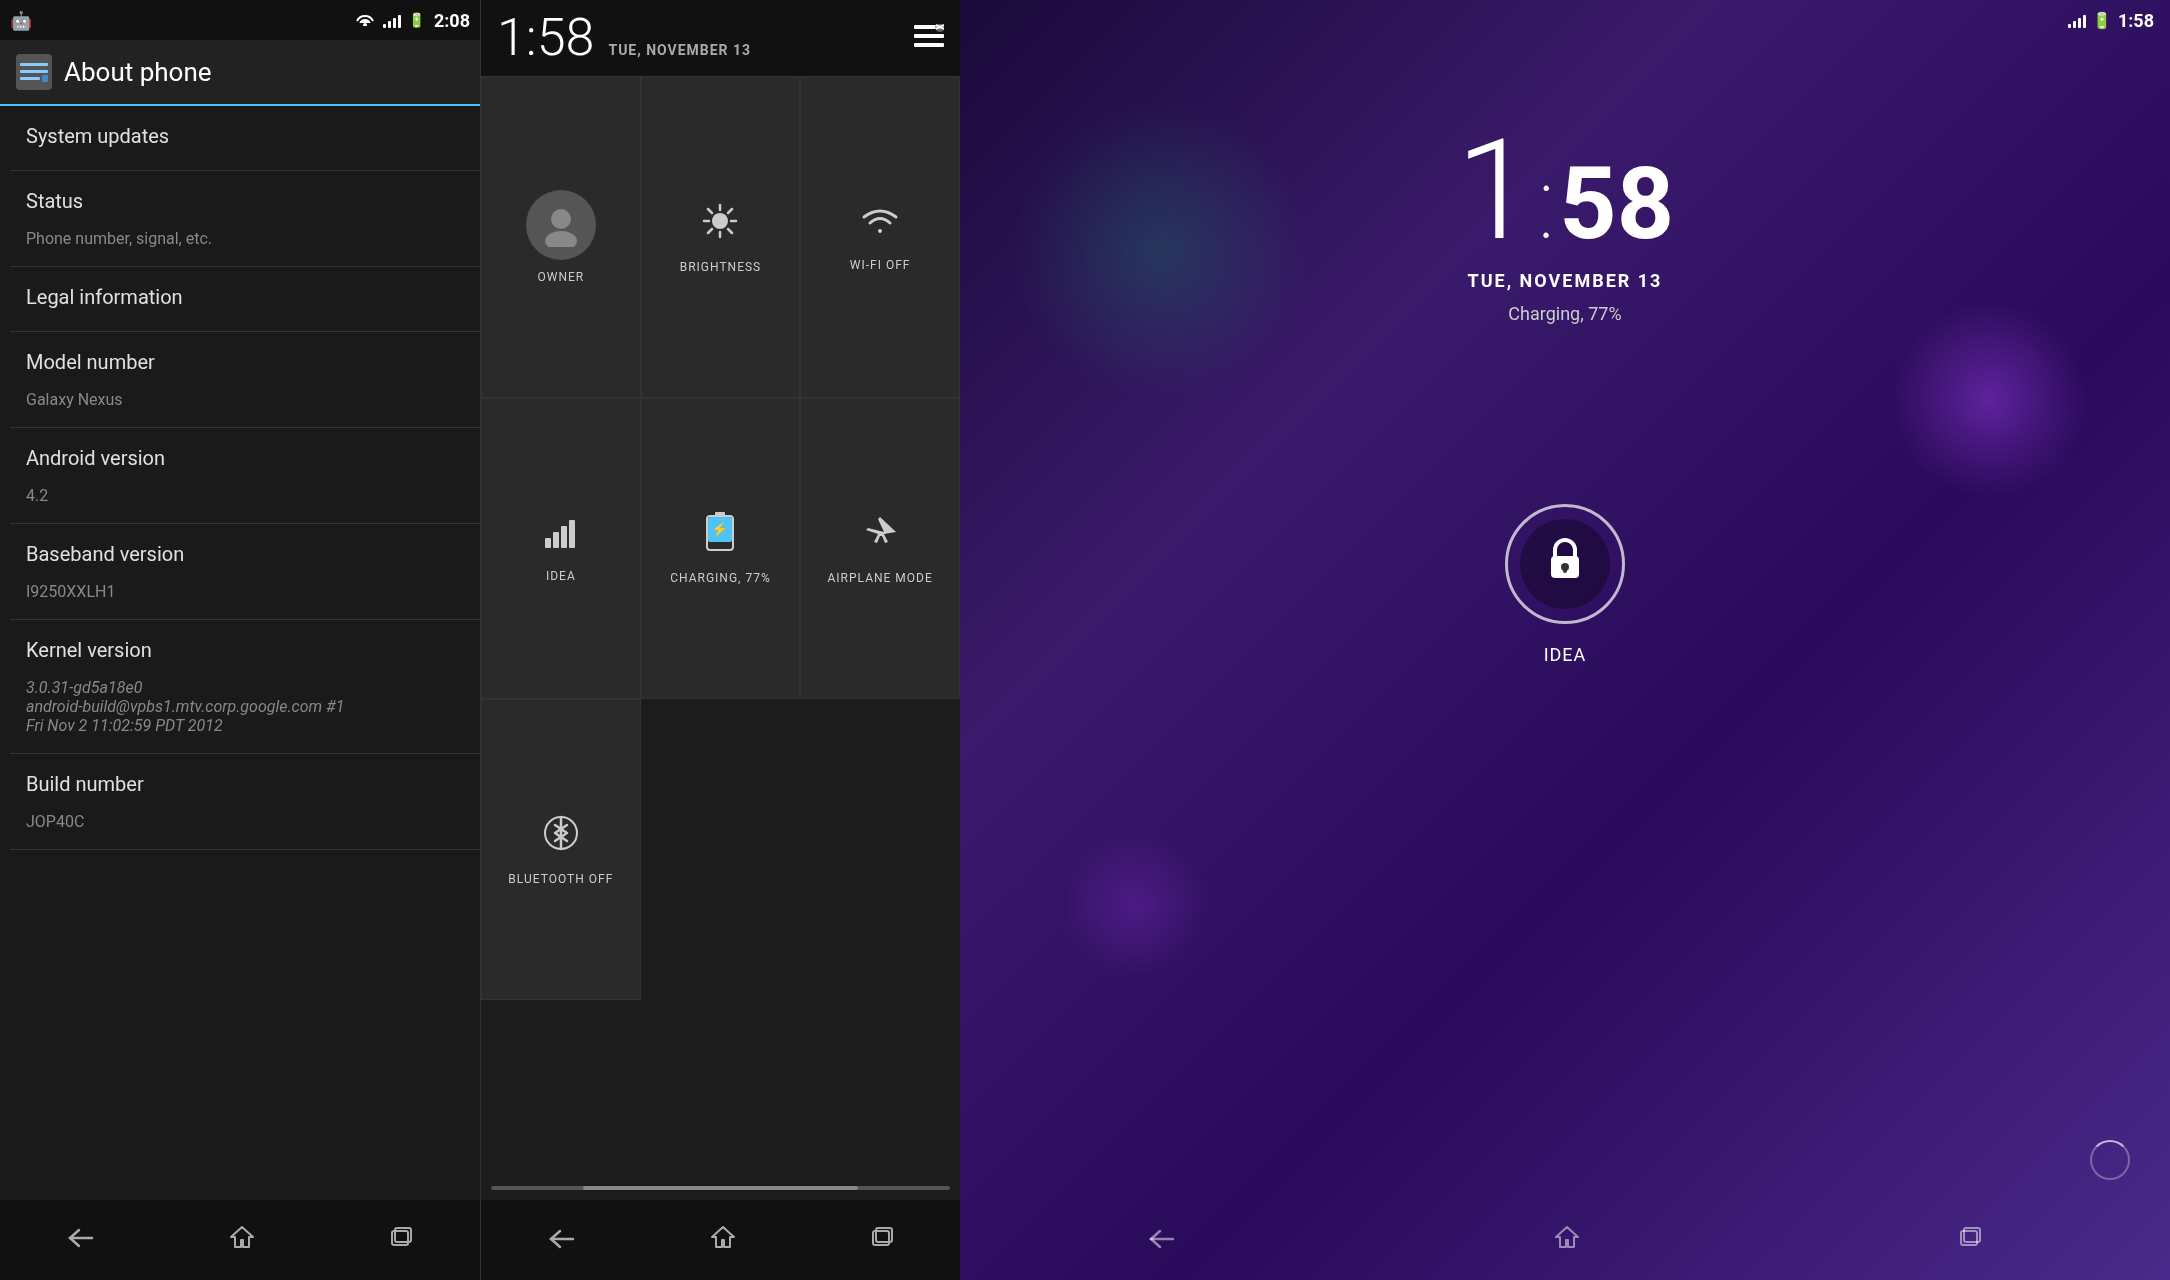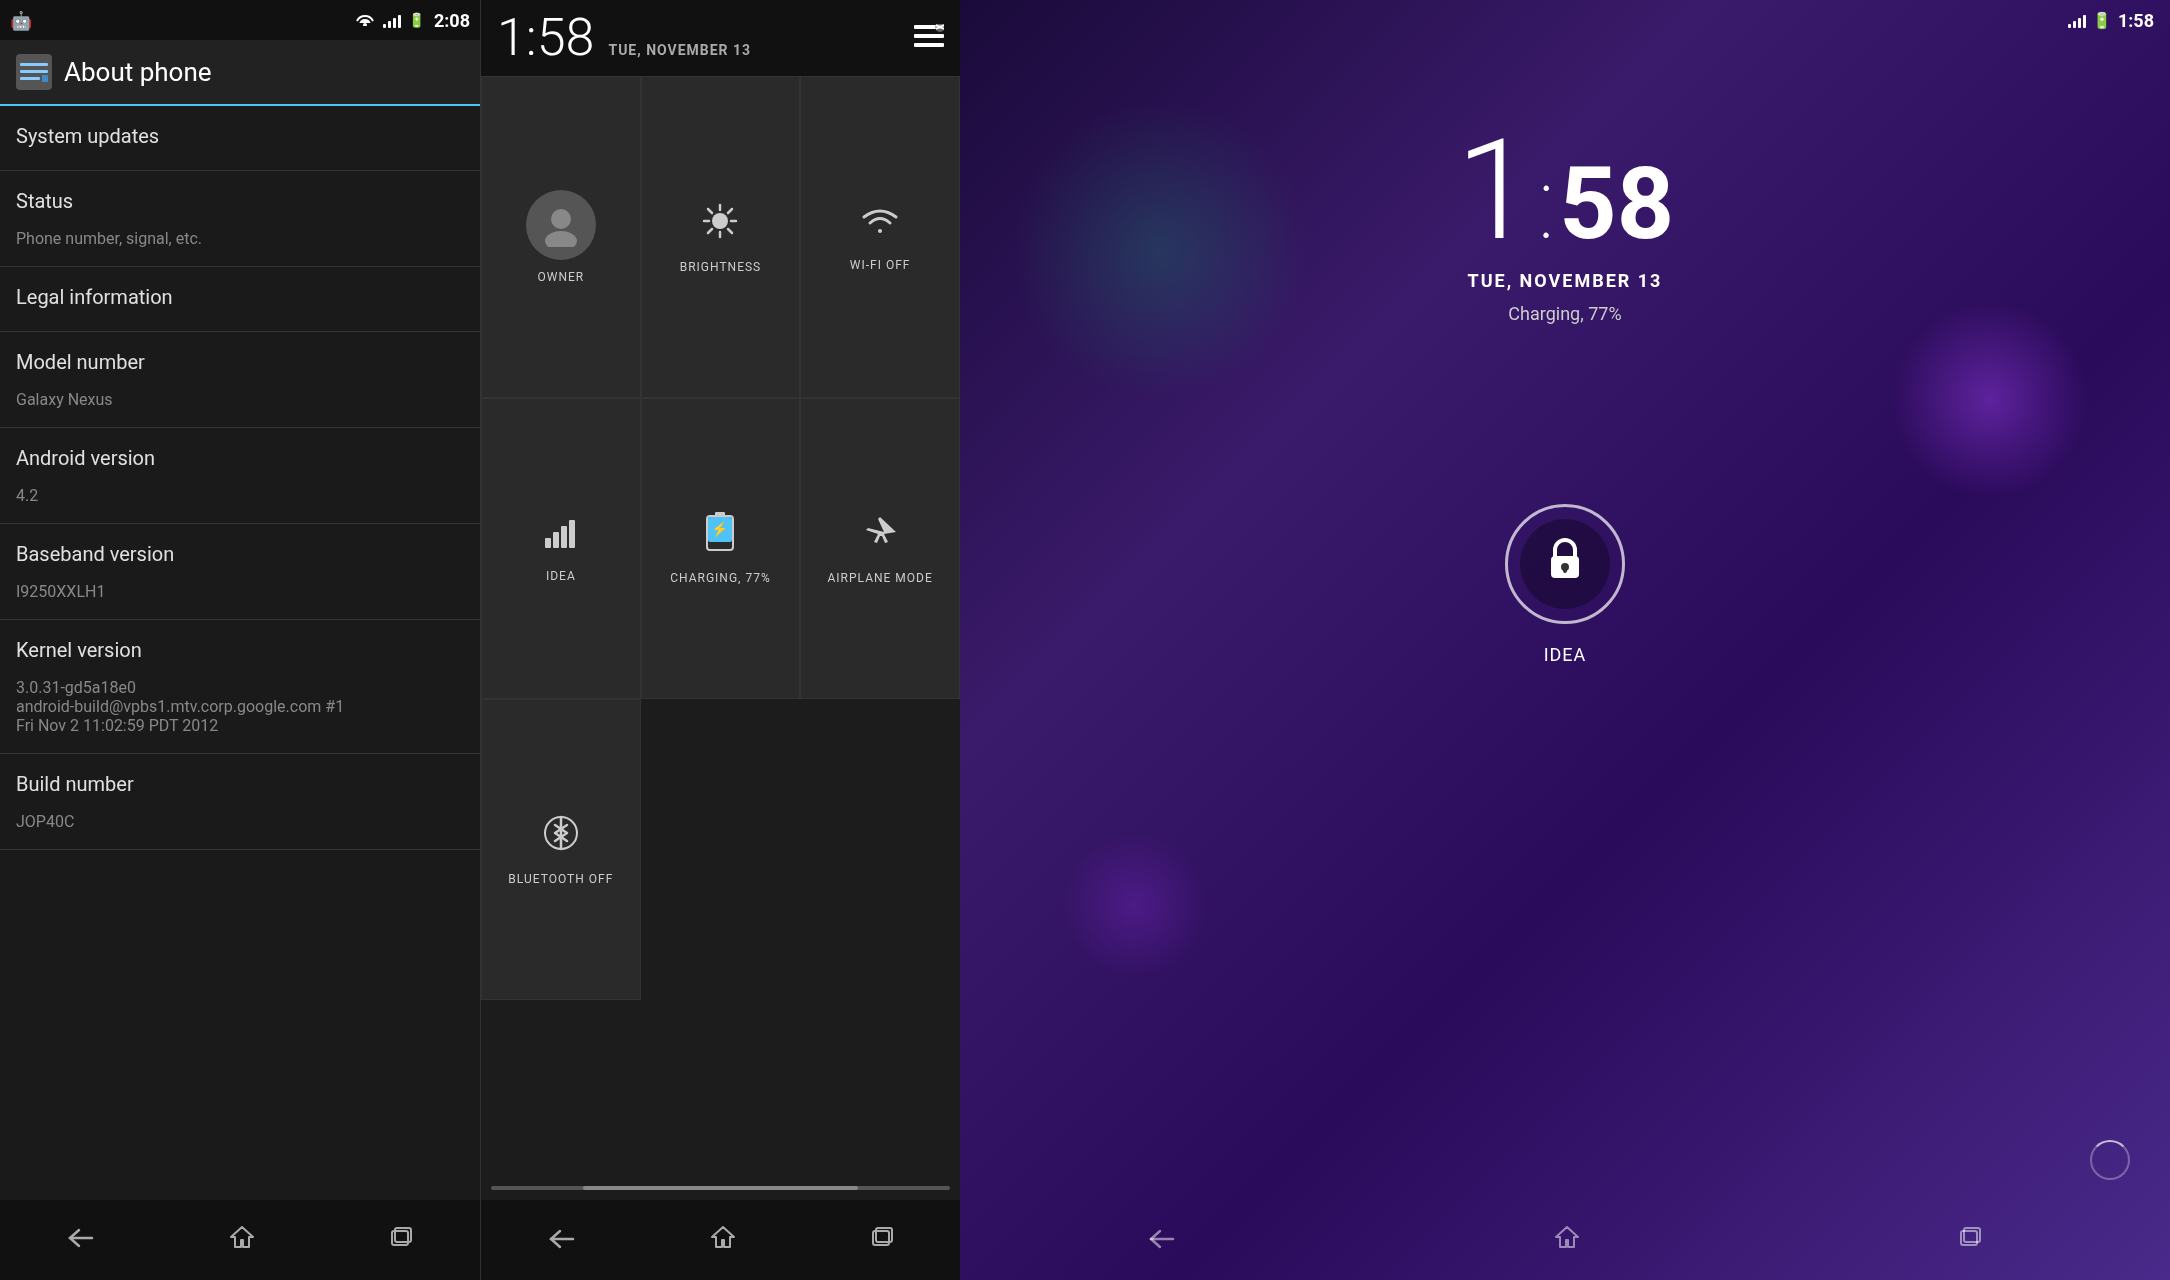--- a/index.html
+++ b/index.html
@@ -67,20 +67,21 @@
     .about-header-title {
       color: #fff;
       font-size: 26px;
       font-weight: 400;
     }
 
     .about-content {
       flex: 1;
       overflow-y: auto;
       scrollbar-width: none;
+      padding-left: 10px;
     }
 
     .about-item {
       padding: 18px 16px;
       border-bottom: 1px solid #333;
       cursor: pointer;
     }
 
     .about-item-title {
       color: #e0e0e0;
@@ -490,21 +491,21 @@
       <div class="about-item-subtitle">4.2</div>
     </div>
 
     <div class="about-item">
       <div class="about-item-title">Baseband version</div>
       <div class="about-item-subtitle">I9250XXLH1</div>
     </div>
 
     <div class="about-item">
       <div class="about-item-title">Kernel version</div>
-      <div class="about-item-subtitle" style="white-space:pre-line;">3.0.31-gd5a18e0
+      <div class="about-item-subtitle" style="white-space:pre-line;font-style:italic;">3.0.31-gd5a18e0
 android-build@vpbs1.mtv.corp.google.com #1
 Fri Nov 2 11:02:59 PDT 2012</div>
     </div>
 
     <div class="about-item">
       <div class="about-item-title">Build number</div>
       <div class="about-item-subtitle">JOP40C</div>
     </div>
 
   </div>

